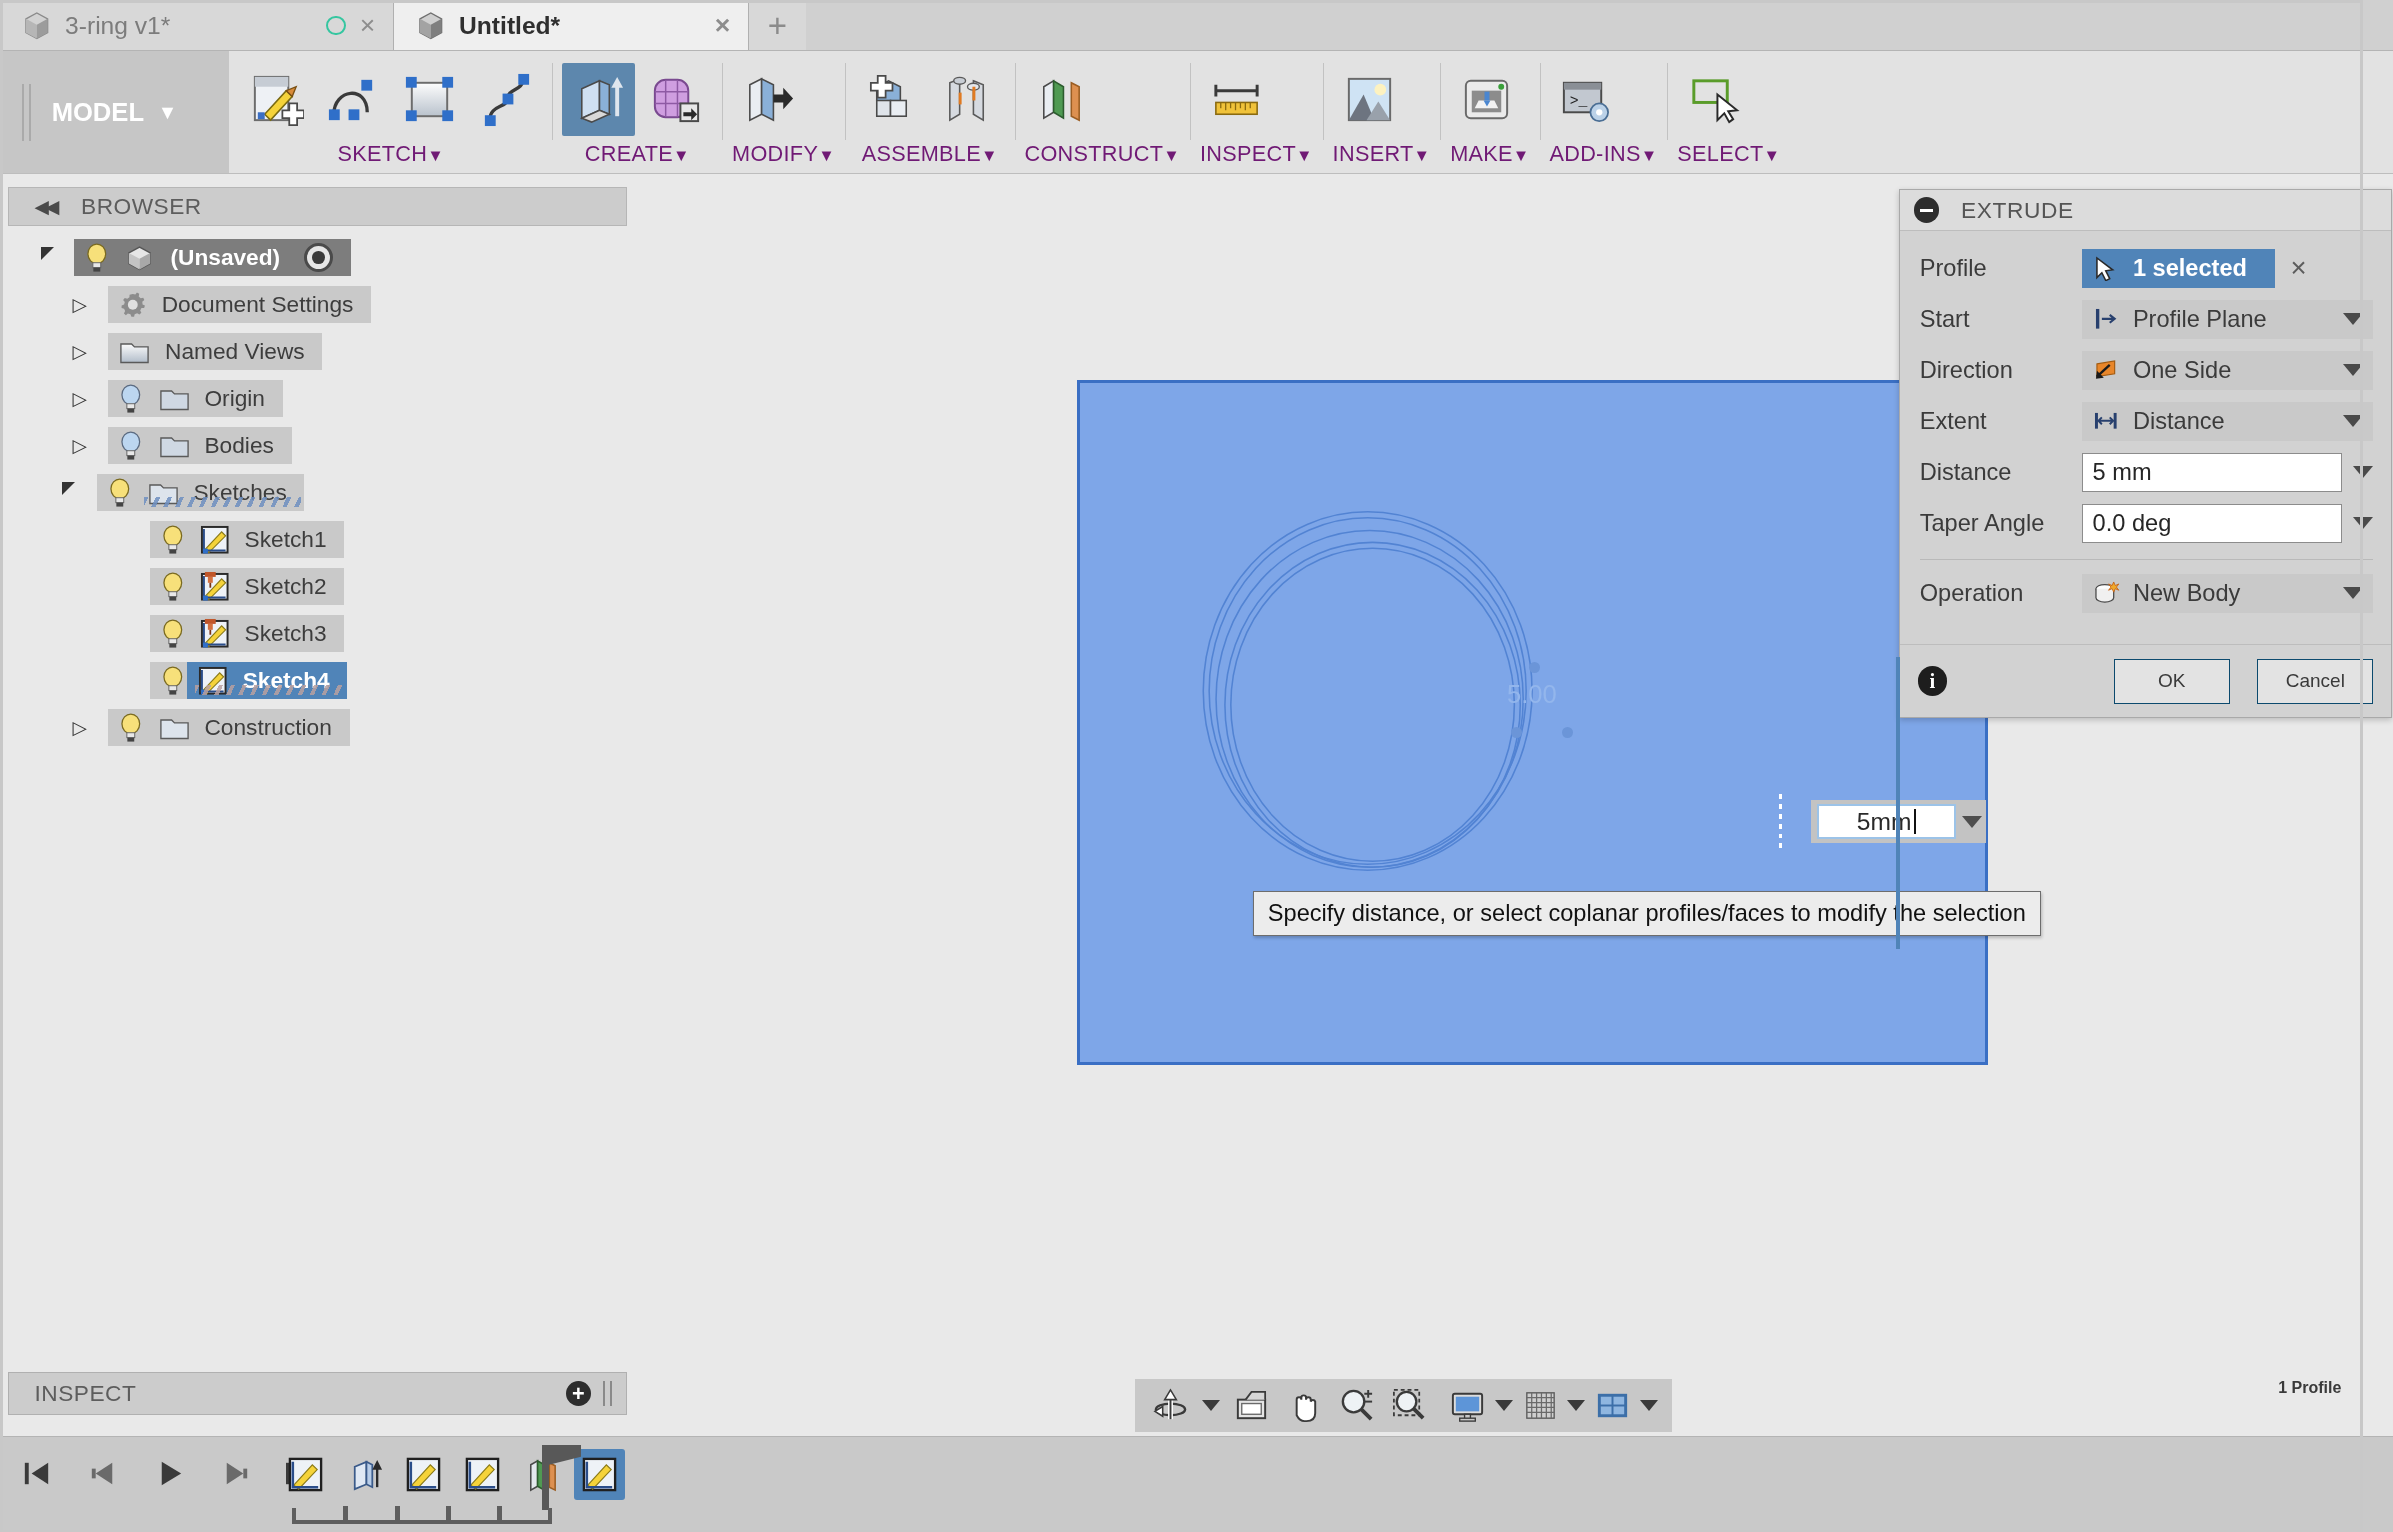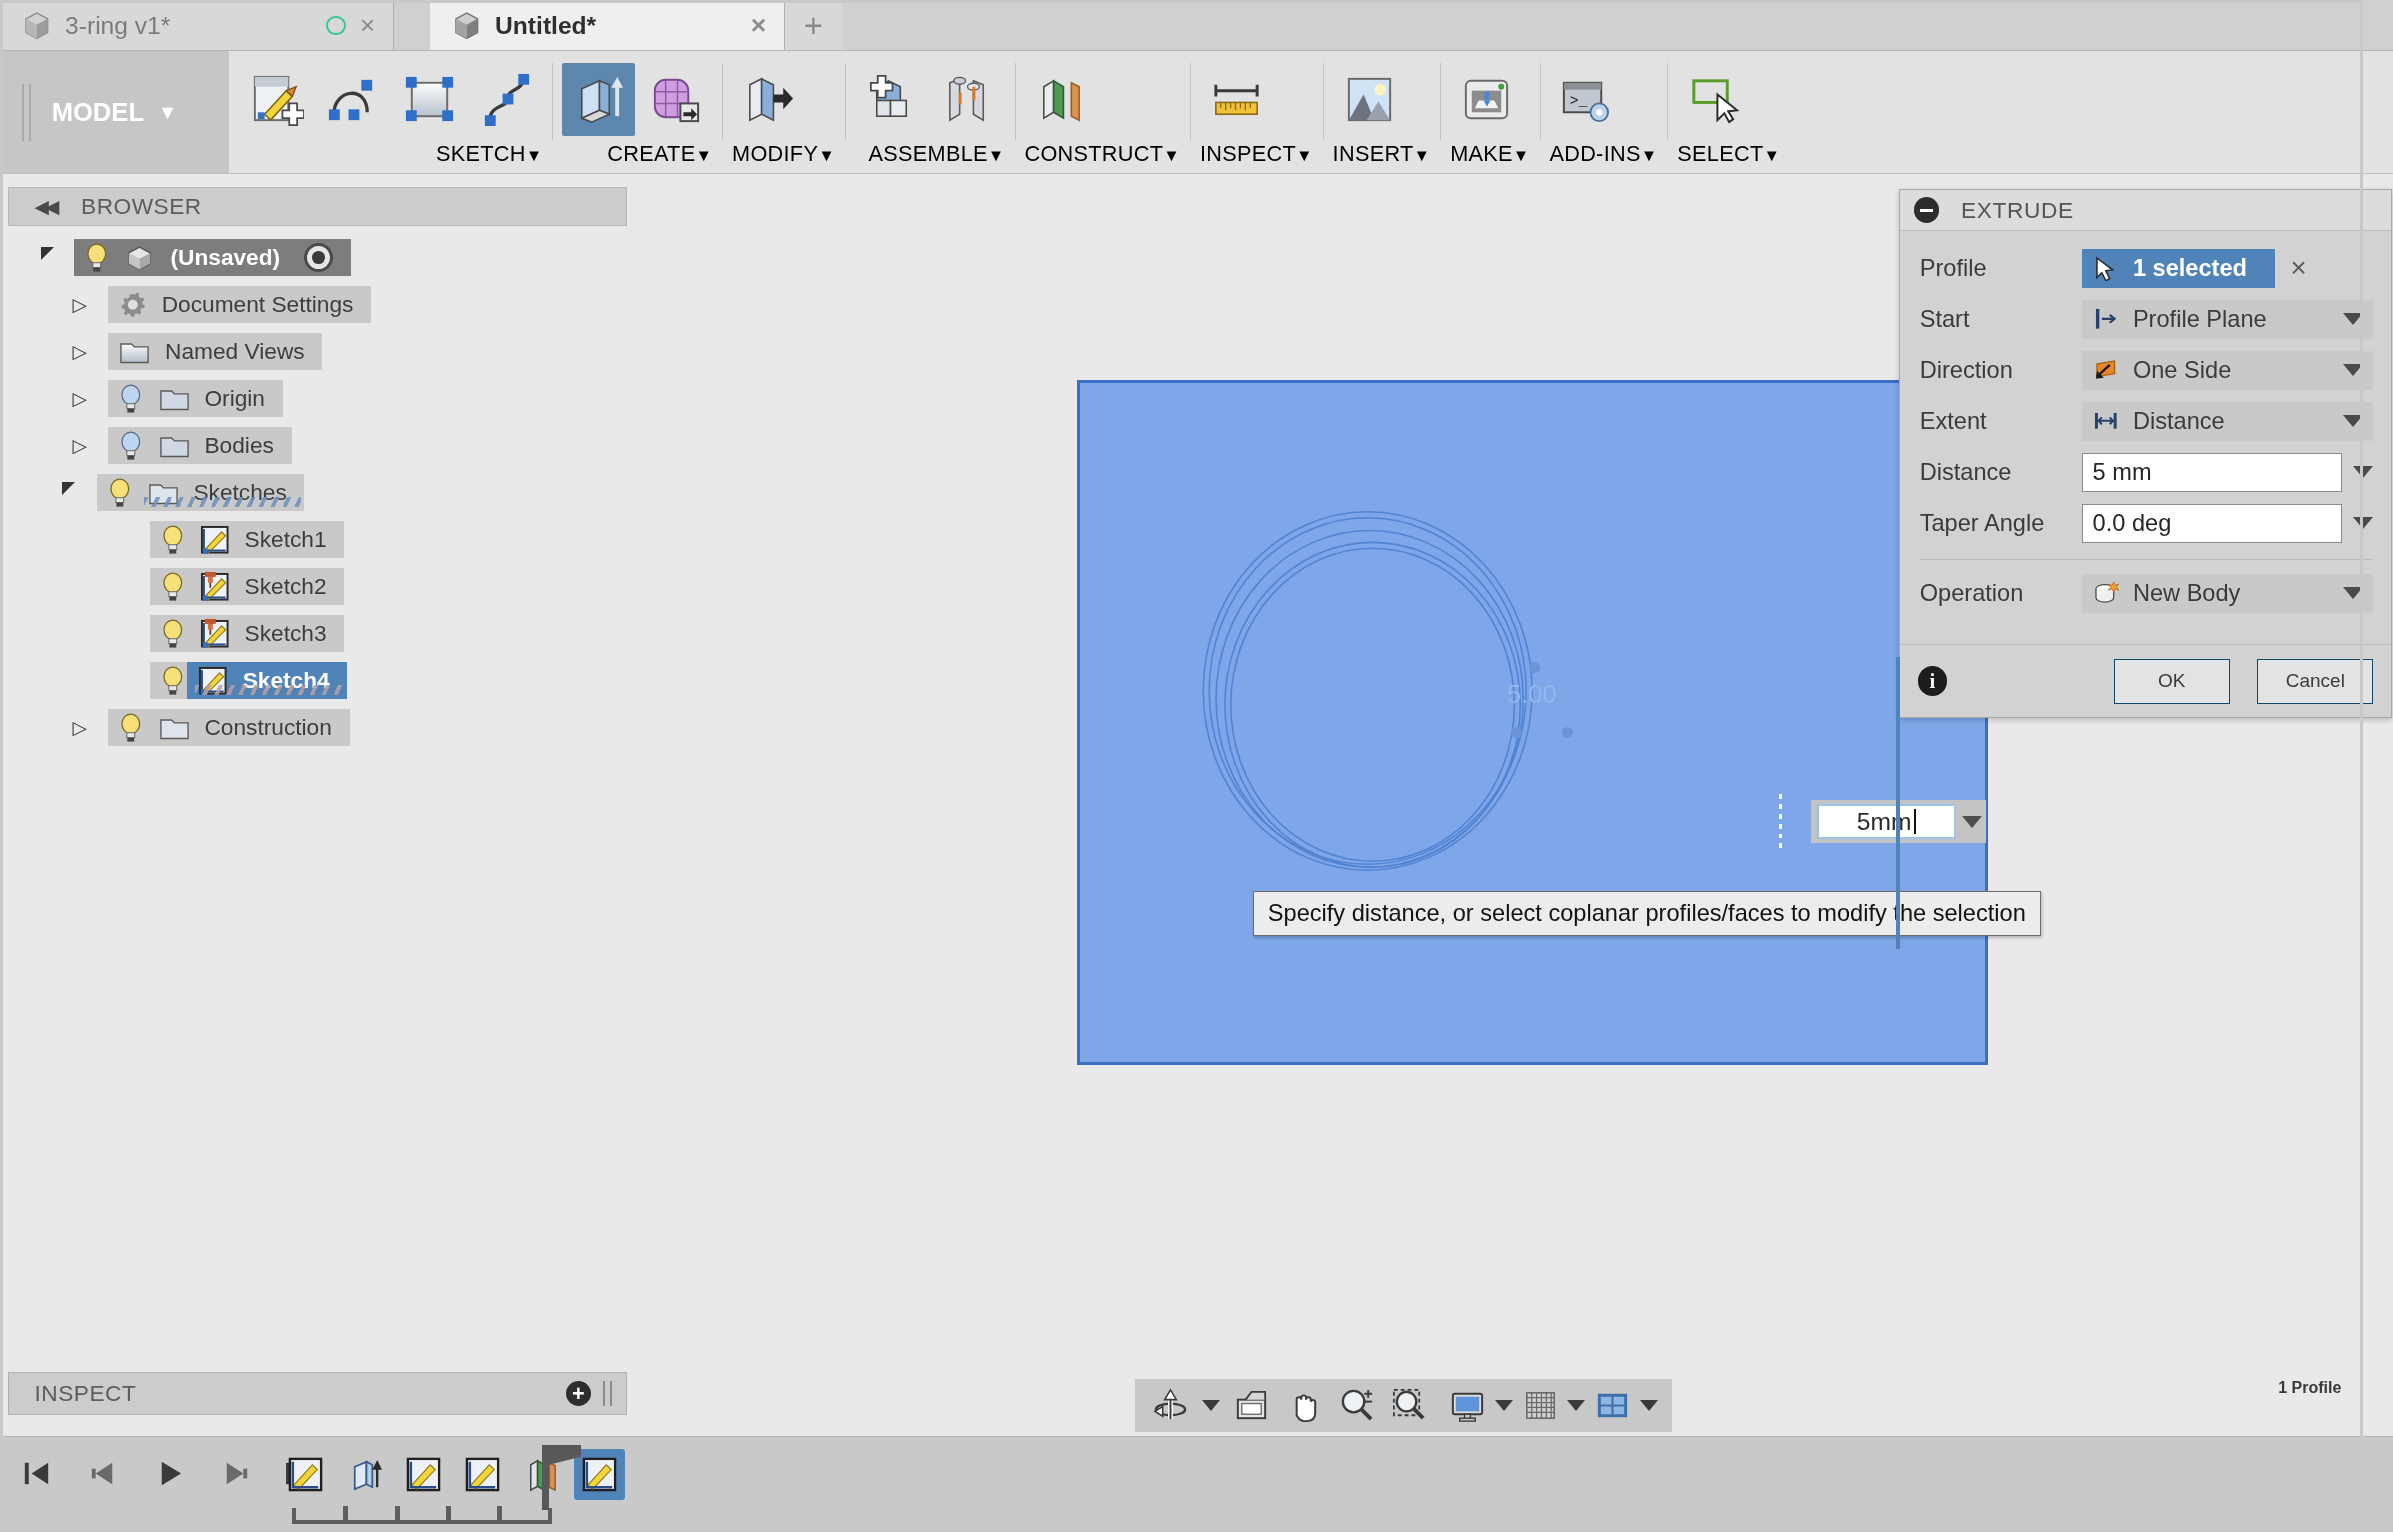--- a/index.html
+++ b/index.html
@@ -18,21 +18,21 @@
     background:#d0d0d0;
     border-bottom:1px solid #b4b4b4;
     display:flex; align-items:flex-end;
   }
   .tab{
     height:49px; display:flex; align-items:center; gap:13.8px;
     padding:0 17.7px 0 21.7px; border-right:1px solid #b0b0b0;
     position:relative; font-size:24.6px;
   }
   .tab.inactive{ background:#d8d8d8; color:#7c7c7c; min-width:394px;}
-  .tab.active{ background:#efefef; color:#2f2f2f; font-weight:bold; min-width:355px;margin-left:36px;}
+  .tab.active{ background:#efefef; color:#2f2f2f; font-weight:bold; min-width:355px;}
   .tab .tlabel{ flex:1; white-space:nowrap; }
   .tab .tlabel.bold{ font-weight:bold; }
   .cube-ico{ width:29.6px; height:31.5px; flex:none; position:relative; }
   .cube-ico svg{ display:block; }
   .dot-ring{ width:19.7px;height:19.7px;border:2.5px solid #35c6a0;border-radius:50%;flex:none;}
   .x-close{ font-size:26.6px; color:#8d8d8d; line-height:1; cursor:default; }
   .tab.active .x-close{ color:#8d8d8d; }
   .newtab{ width:57px; height:49px; display:flex;align-items:center;justify-content:center;
            background:#d8d8d8; color:#8b8b8b; font-size:33px; }
 
@@ -55,21 +55,21 @@
   .grp + .grp::before{
     content:""; position:absolute; left:0; top:11.8px; bottom:33px; width:1px; background:#c2c2c2;
   }
   .grp-icons{ display:flex; align-items:center; gap:3.9px; flex:1; }
   .btn{
     width:73px;height:73px; display:flex;align-items:center;justify-content:center;
     border-radius:2px; position:relative;
   }
   .btn.sel{ background:#5d87ad; }
   .grp-label{
-    text-align:right; font-size:21.7px; color:#000000; letter-spacing:0.3px;
+    text-align:center; font-size:21.7px; color:#701a75; letter-spacing:0.3px;
     white-space:nowrap; padding-top:2px;
   }
   .grp-label .car{ font-size:16.7px; }
 
   
   .browser-hdr{
     position:absolute; left:7.9px; top:187px; width:619px; height:39px;
     background:#cccccc; border:1px solid #b6b6b6;
     display:flex;align-items:center; gap:25.6px; padding-left:25.6px;
     font-size:22.7px; color:#5d5d5d; letter-spacing:0.5px;

